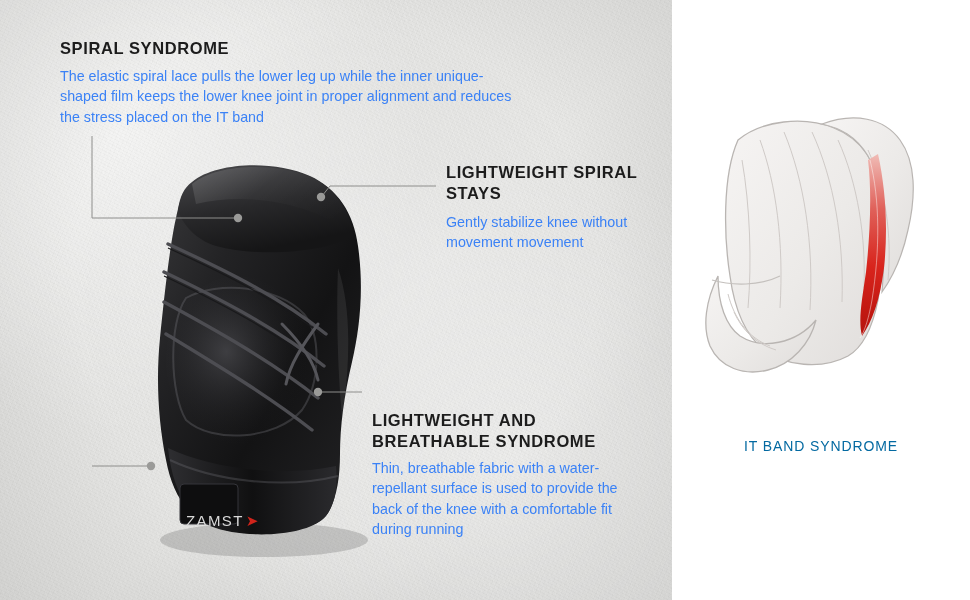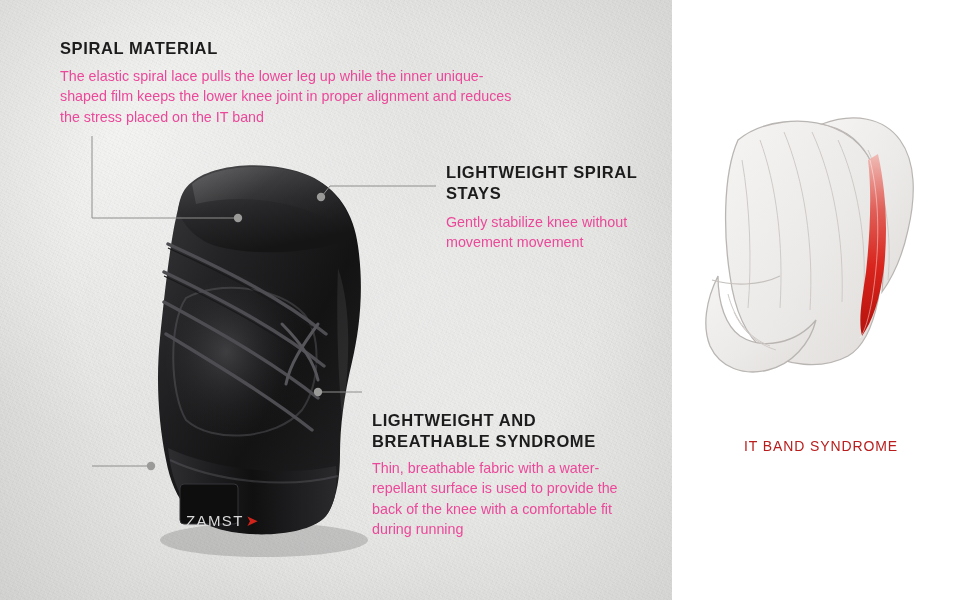--- a/index.html
+++ b/index.html
@@ -62,41 +62,41 @@
     position: absolute;
     font-size: 16.5px;
     font-weight: bold;
     letter-spacing: 0.6px;
     color: #1c1c1c;
     line-height: 1.28;
   }
   .body-text {
     position: absolute;
     font-size: 14.3px;
-    color: #ec4899;
+    color: #3b82f6;
     line-height: 1.42;
   }
   #spiral-structure-heading { left: 60px; top: 38px; }
   #spiral-structure-body    { left: 60px; top: 66px; width: 470px; }
 
   #resin-heading { left: 446px; top: 162px; width: 200px; }
   #resin-body    { left: 446px; top: 212px; width: 200px; }
 
   #material-heading { left: 372px; top: 410px; width: 260px; }
   #material-body    { left: 372px; top: 458px; width: 254px; }
 
   #it-band-caption {
     position: absolute;
     left: 672px;
     top: 438px;
     width: 298px;
     text-align: center;
     font-size: 14px;
     letter-spacing: 0.9px;
-    color: #b91c1c;
+    color: #0369a1;
   }
   
   svg.overlay {
     position: absolute;
     left: 0;
     top: 0;
     pointer-events: none;
   }
   
   #brace-photo {
@@ -227,21 +227,21 @@
       <path d="M 92 136 L 92 466" stroke="none"></path>
     </g>
     <g fill="#9a9a98">
       <circle cx="238" cy="218" r="4.2"></circle>
       <circle cx="321" cy="197" r="4.2"></circle>
       <circle cx="318" cy="392" r="4.2"></circle>
       <circle cx="151" cy="466" r="4.2"></circle>
     </g>
   </svg>
 
-  <div class="heading" id="spiral-structure-heading">SPIRAL MATERIAL</div>
+  <div class="heading" id="spiral-structure-heading">SPIRAL SYNDROME</div>
   <div class="body-text" id="spiral-structure-body">The elastic spiral lace pulls the lower leg up while the inner unique-shaped film keeps the lower knee joint in proper alignment and reduces the stress placed on the IT band</div>
 
   <div class="heading" id="resin-heading">LIGHTWEIGHT SPIRAL STAYS</div>
   <div class="body-text" id="resin-body">Gently stabilize knee without movement movement</div>
 
   <div class="heading" id="material-heading">LIGHTWEIGHT AND BREATHABLE SYNDROME</div>
   <div class="body-text" id="material-body">Thin, breathable fabric with a water-repellant surface is used to provide the back of the knee with a comfortable fit during running</div>
 
   <div id="right-panel"></div>
 

